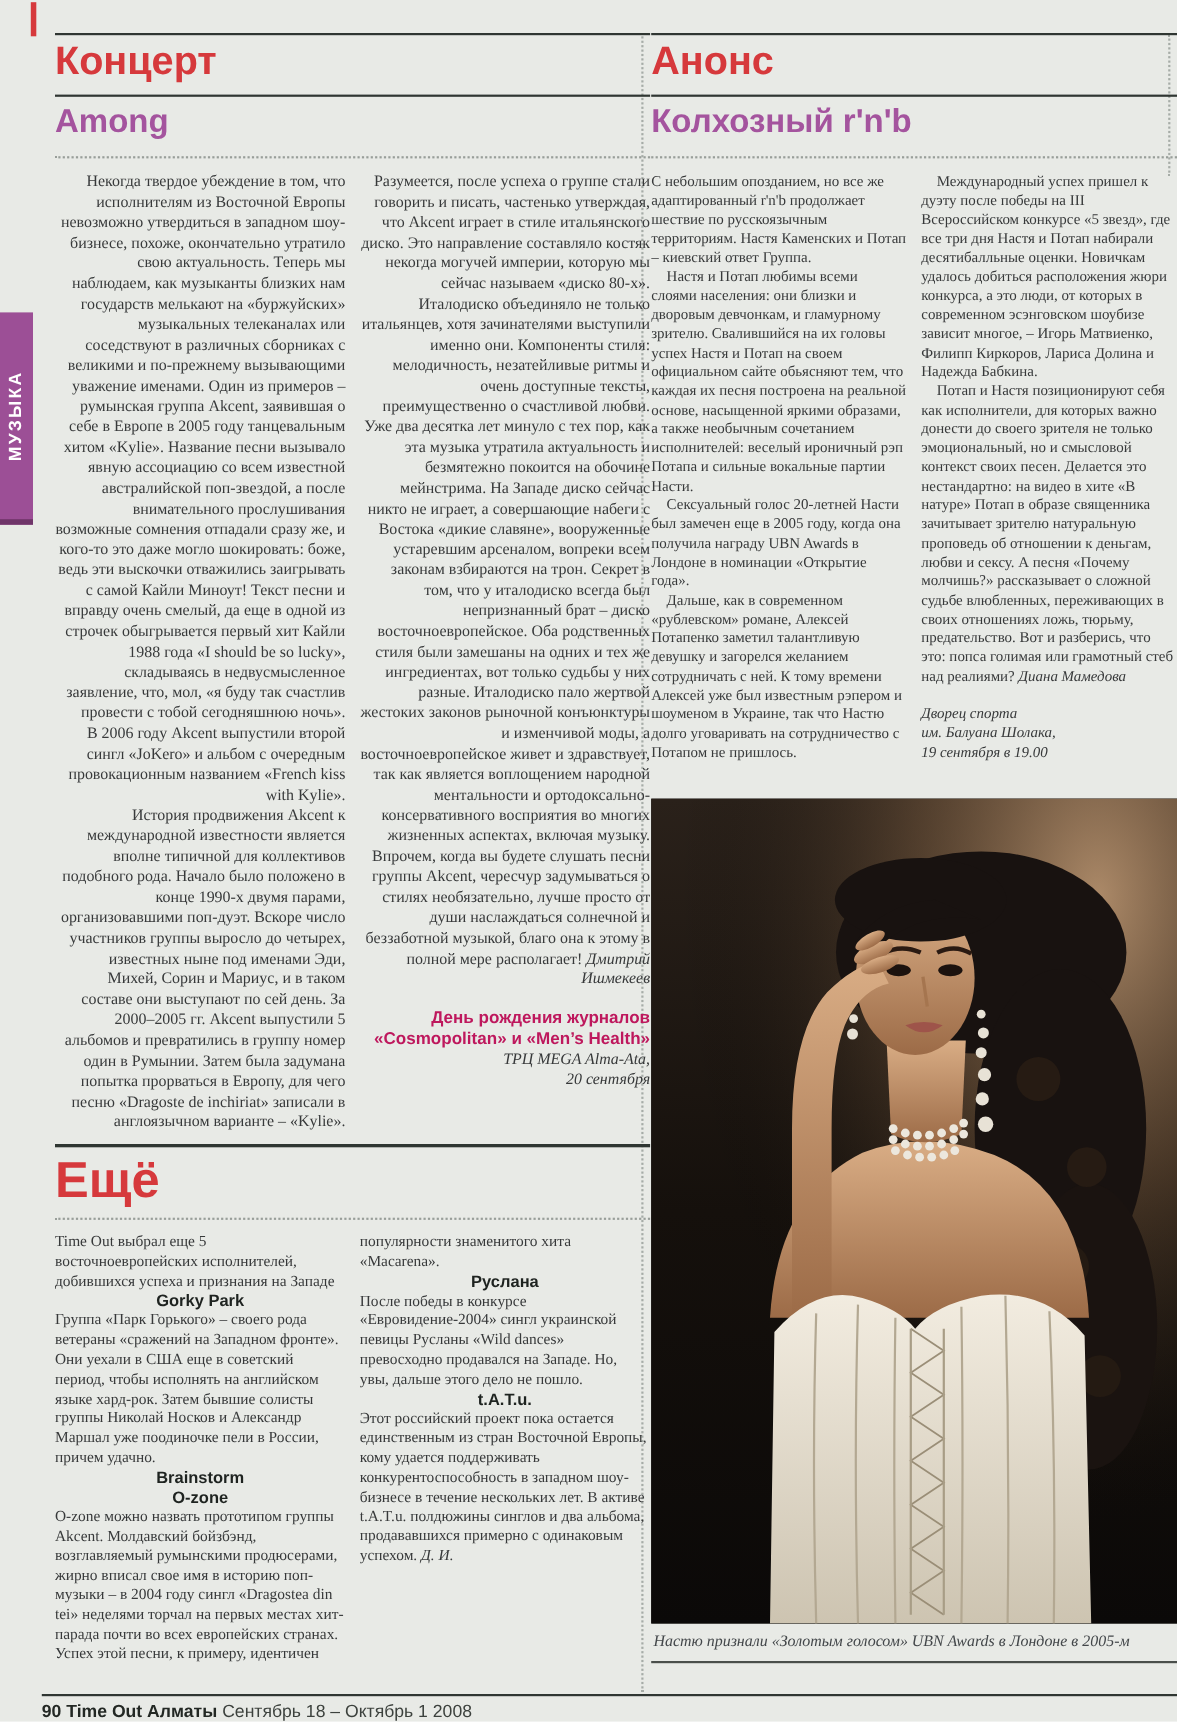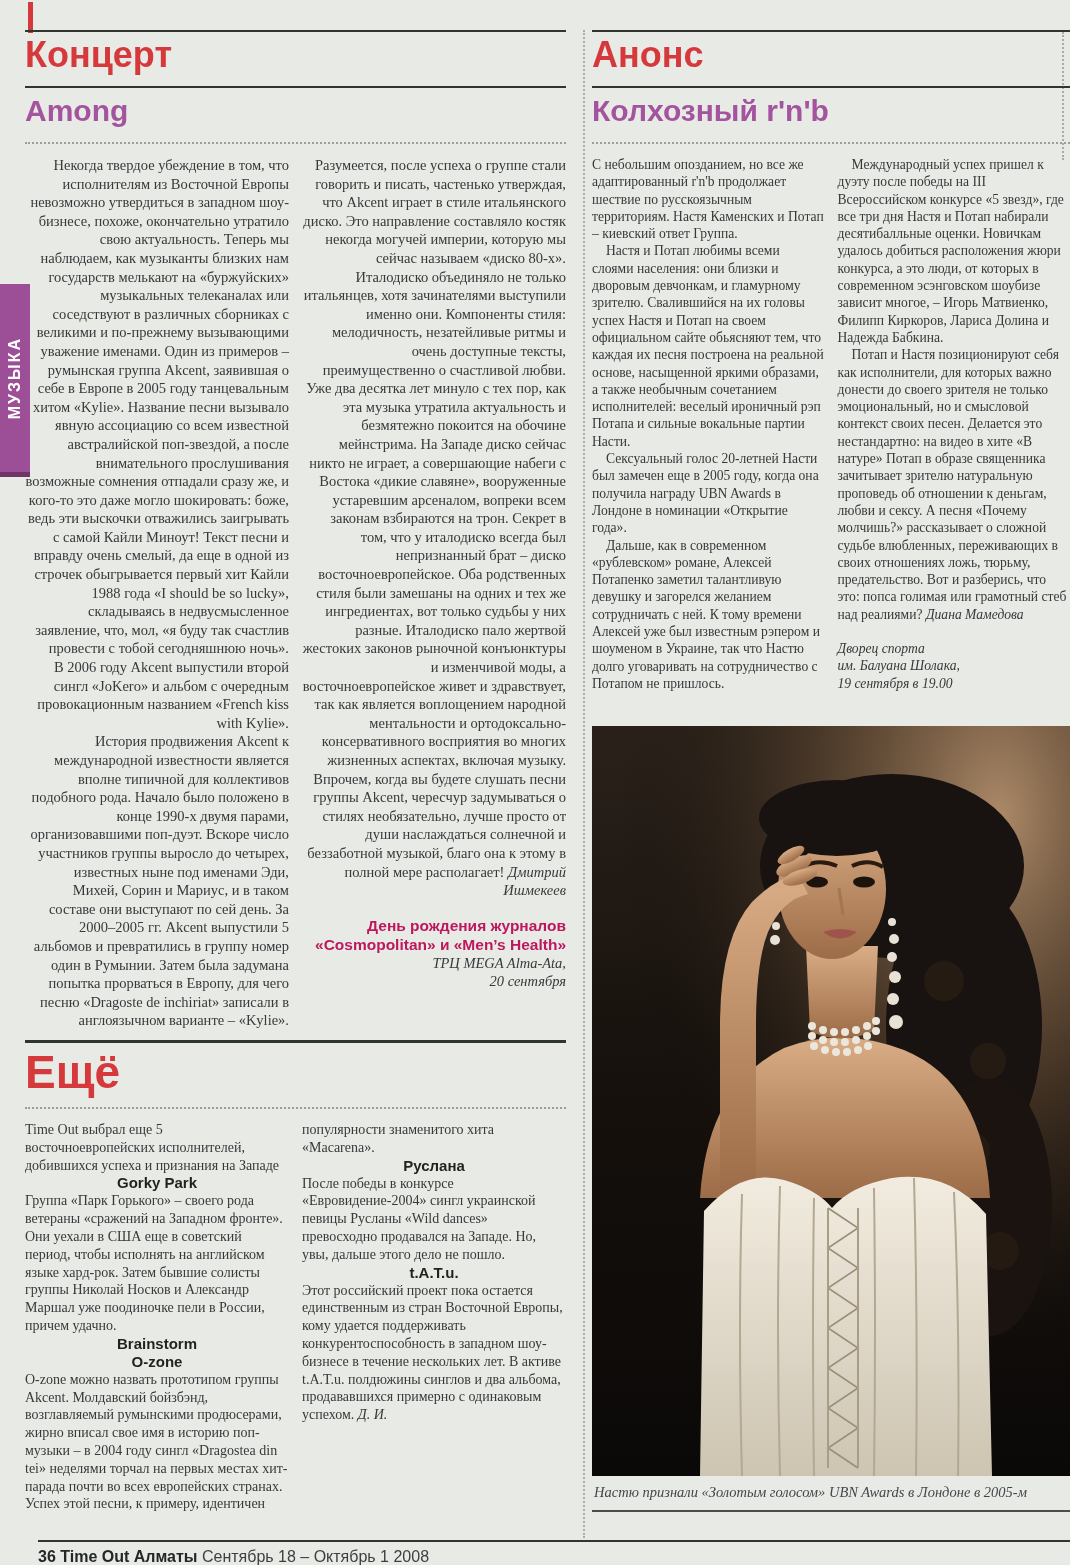--- a/index.html
+++ b/index.html
@@ -15,21 +15,21 @@
     background:#9c4f96; border-bottom:5px solid #6f3569;
     display:flex; align-items:center; justify-content:center;
   }
   .music-tab span {
     writing-mode:vertical-rl; transform:rotate(180deg);
     color:#fff; font:bold 16px/1 "Liberation Sans", sans-serif; letter-spacing:2px;
   }
   .vdots  { position:absolute; left:583px; top:30px; height:1508px; border-left:2px dotted #a6aca7; }
   .vdots2 { position:absolute; left:1062px; top:32px; height:128px; border-left:2px dotted #a6aca7; }
 
-  .left-half  { position:absolute; left:25px;  top:30px; width:541px; }
+  .left-half  { position:absolute; left:50px;  top:30px; width:541px; }
   .right-half { position:absolute; left:592px; top:30px; width:478px; }
 
   .sec-rule   { border-top:2px solid #2f3632; }
   .thick-rule { border-top:3px solid #2f3632; }
   h1.kicker { font:bold 36px/42px "Liberation Sans", sans-serif; color:#d6393c; margin:2px 0 10px; }
   h2.title  { font:bold 30px/34px "Liberation Sans", sans-serif; color:#a4549e; margin:6px 0 14px; }
   .dotted-h { border-top:2px dotted #989e99; margin-bottom:12px; }
 
   .cols { column-gap:13px; column-fill:auto; overflow:hidden; }
   .cols p { margin:0; }
@@ -246,18 +246,18 @@
           <path d="M362,466 Q368,600 366,750"></path>
         </g>
         <path d="M236,482 L266,502 L236,522 L266,542 L236,562 L266,582 L236,602 L266,622 L236,642 L266,662 L236,682 L266,702 L236,722 L266,742" stroke="#9a8e77" stroke-width="1.6" fill="none"></path>
         <path d="M236,482 L236,742 M266,482 L266,742" stroke="#a89d86" stroke-width="2" fill="none"></path>
       </svg>
     </div>
     <div class="caption">Настю признали «Золотым голосом» UBN Awards в Лондоне в 2005-м</div>
   </div>
 
   <div class="footer">
-    <span class="pg">36</span>
+    <span class="pg">90</span>
     <span class="mag">Time Out Алматы</span>
     <span class="dates">Сентябрь 18 – Октябрь 1 2008</span>
   </div>
 
 </div>
 
 </body></html>

